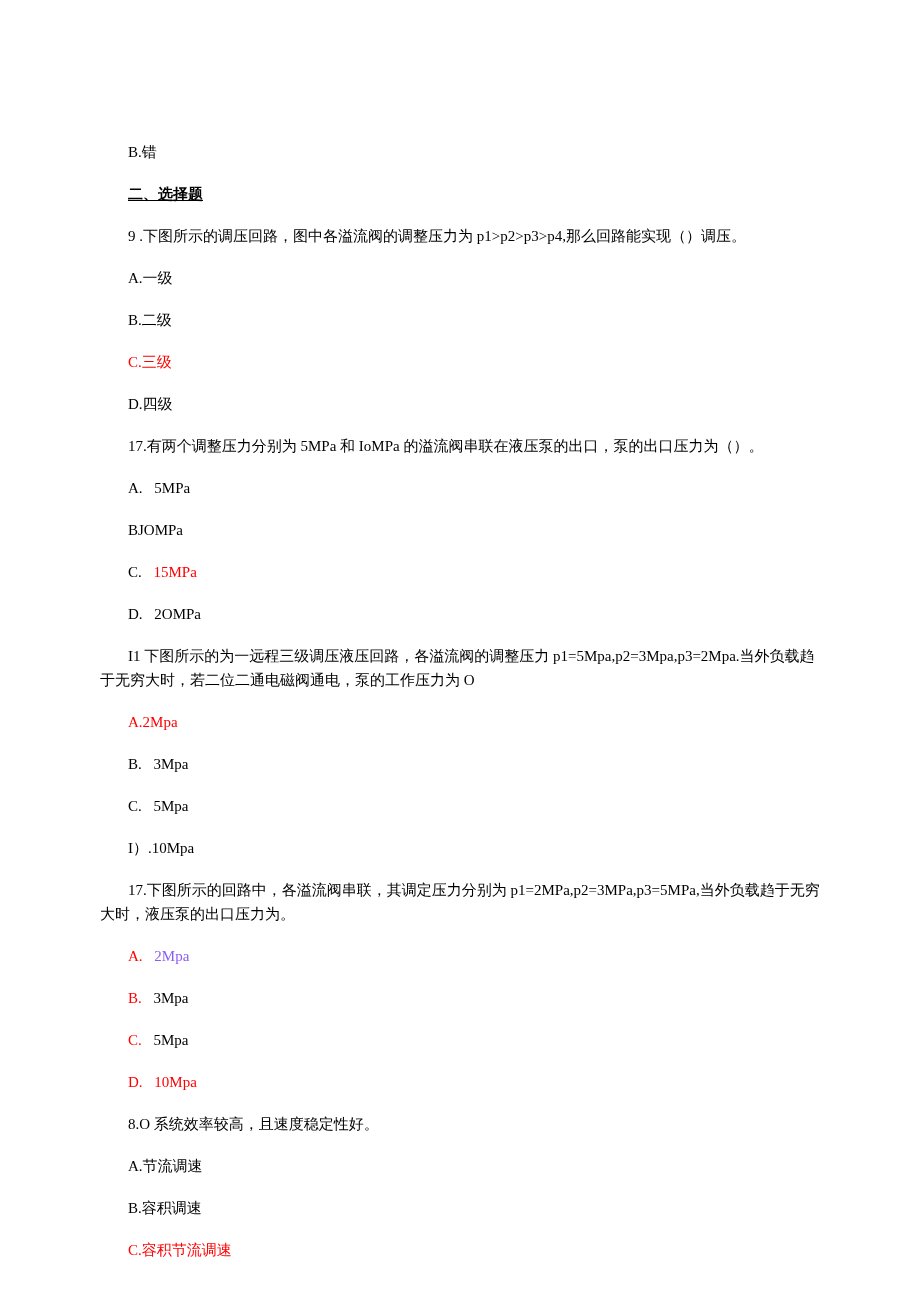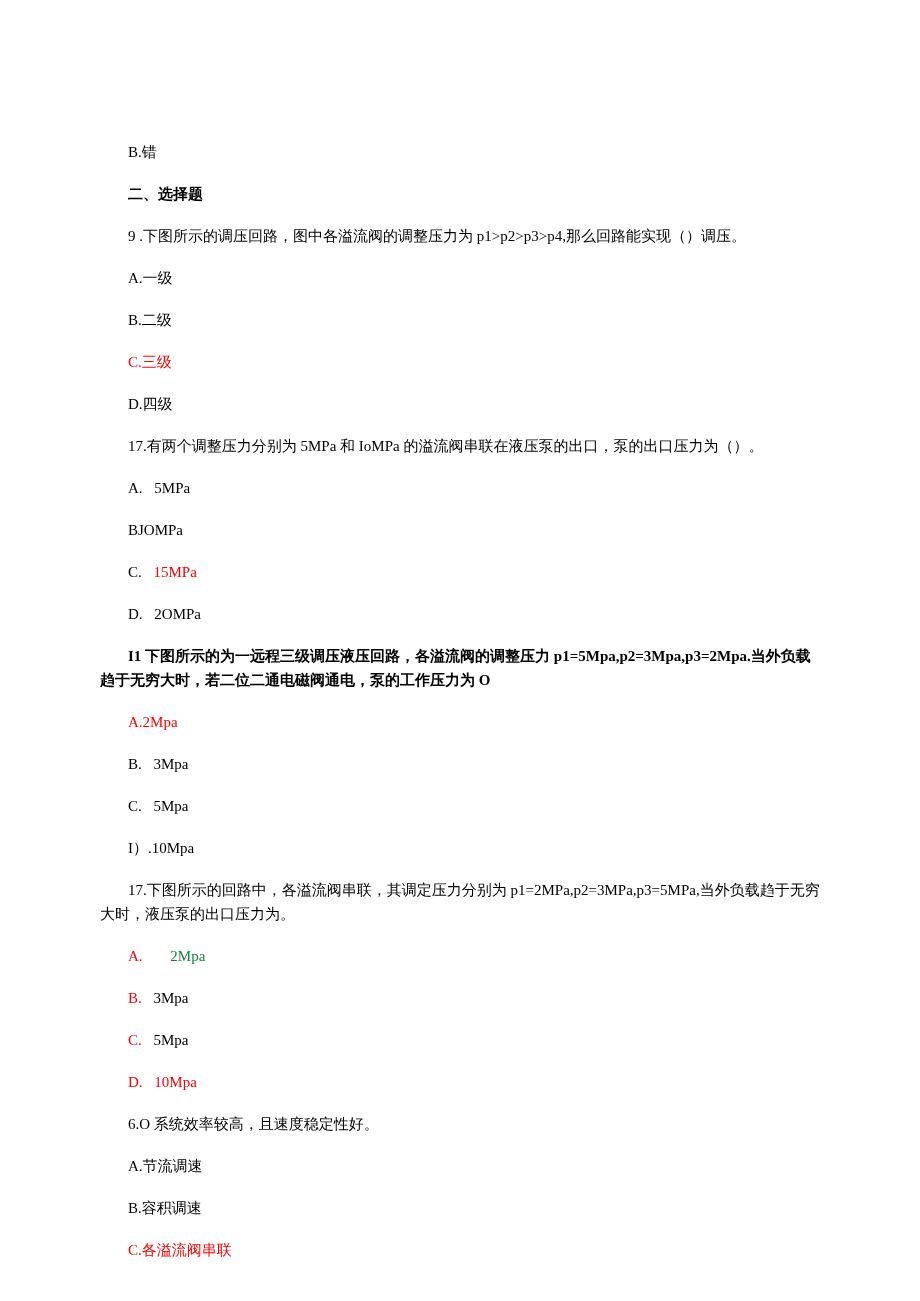--- a/index.html
+++ b/index.html
@@ -19,20 +19,21 @@
     .line {
       margin-bottom: 18px;
       text-indent: 28px;
     }
     .line-noindent {
       margin-bottom: 18px;
       text-indent: 0;
     }
     .bold {
       font-weight: bold;
+      text-decoration: underline;
     }
     .red {
       color: #ff0000;
     }
     .letter-prefix {
       display: inline;
     }
     .content-text {
       display: inline;
     }
@@ -61,46 +62,46 @@
 <div class="line">BJOMPa</div>
 <div class="line">
   <span class="letter-prefix spaced-letter">C.</span>
   <span class="content-text red">15MPa</span>
 </div>
 <div class="line">
   <span class="letter-prefix spaced-letter">D.</span>
   <span class="content-text">2OMPa</span>
 </div>
 
-<div class="line-noindent" style="text-indent:28px;font-weight:bold;">I1 下图所示的为一远程三级调压液压回路，各溢流阀的调整压力 p1=5Mpa,p2=3Mpa,p3=2Mpa.当外负载趋于无穷大时，若二位二通电磁阀通电，泵的工作压力为 O</div>
+<div class="line-noindent" style="text-indent:28px;">I1 下图所示的为一远程三级调压液压回路，各溢流阀的调整压力 p1=5Mpa,p2=3Mpa,p3=2Mpa.当外负载趋于无穷大时，若二位二通电磁阀通电，泵的工作压力为 O</div>
 <div class="line red">A.2Mpa</div>
 <div class="line">
   <span class="letter-prefix spaced-letter">B.</span>
   <span class="content-text">3Mpa</span>
 </div>
 <div class="line">
   <span class="letter-prefix spaced-letter">C.</span>
   <span class="content-text">5Mpa</span>
 </div>
 <div class="line">I）.10Mpa</div>
 
 <div class="line-noindent" style="text-indent:28px;">17.下图所示的回路中，各溢流阀串联，其调定压力分别为 p1=2MPa,p2=3MPa,p3=5MPa,当外负载趋于无穷大时，液压泵的出口压力为。</div>
 <div class="line red">
   <span class="letter-prefix spaced-letter">A.</span>
-  <span class="content-text" style="color:#15803d;margin-left:16px;">2Mpa</span>
+  <span class="content-text" style="color:#8b5cf6;">2Mpa</span>
 </div>
 <div class="line red">
   <span class="letter-prefix spaced-letter">B.</span>
   <span class="content-text" style="color:#000000;">3Mpa</span>
 </div>
 <div class="line red">
   <span class="letter-prefix spaced-letter">C.</span>
   <span class="content-text" style="color:#000000;">5Mpa</span>
 </div>
 <div class="line red">
   <span class="letter-prefix spaced-letter">D.</span>
   <span class="content-text">10Mpa</span>
 </div>
 
-<div class="line">6.O 系统效率较高，且速度稳定性好。</div>
+<div class="line">8.O 系统效率较高，且速度稳定性好。</div>
 <div class="line">A.节流调速</div>
 <div class="line">B.容积调速</div>
-<div class="line red">C.各溢流阀串联</div>
+<div class="line red">C.容积节流调速</div>
 
 </body></html>

